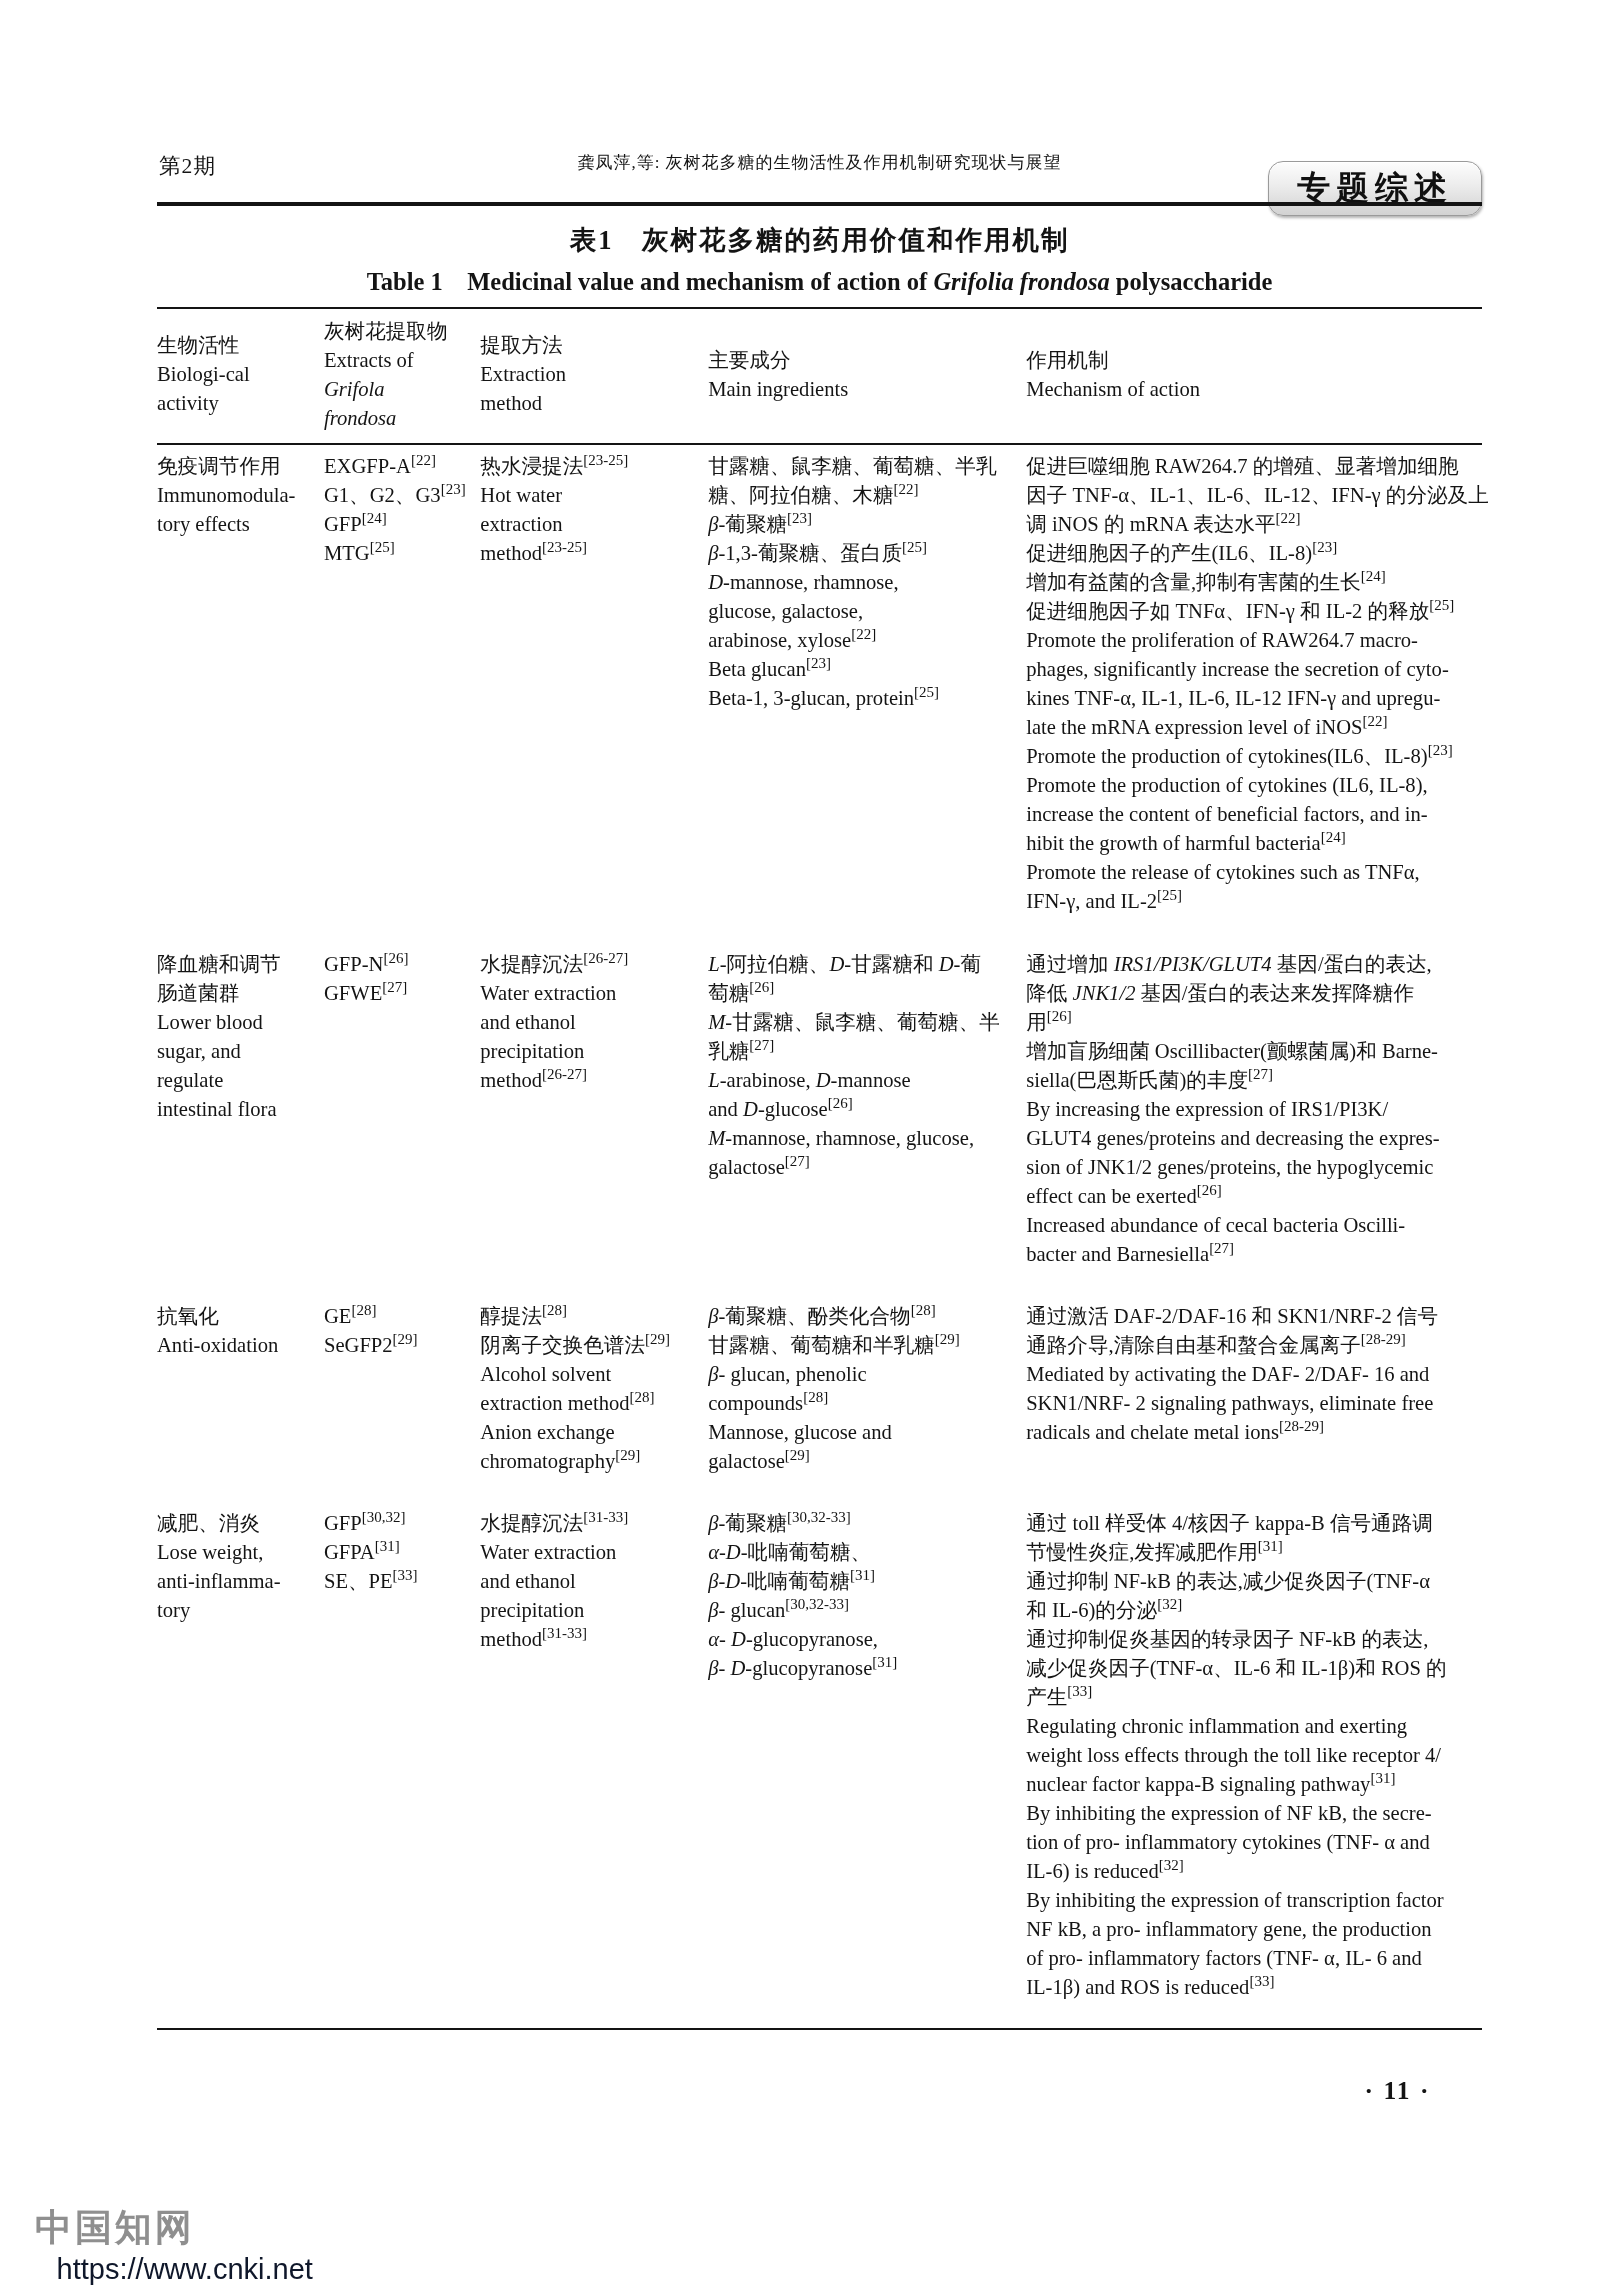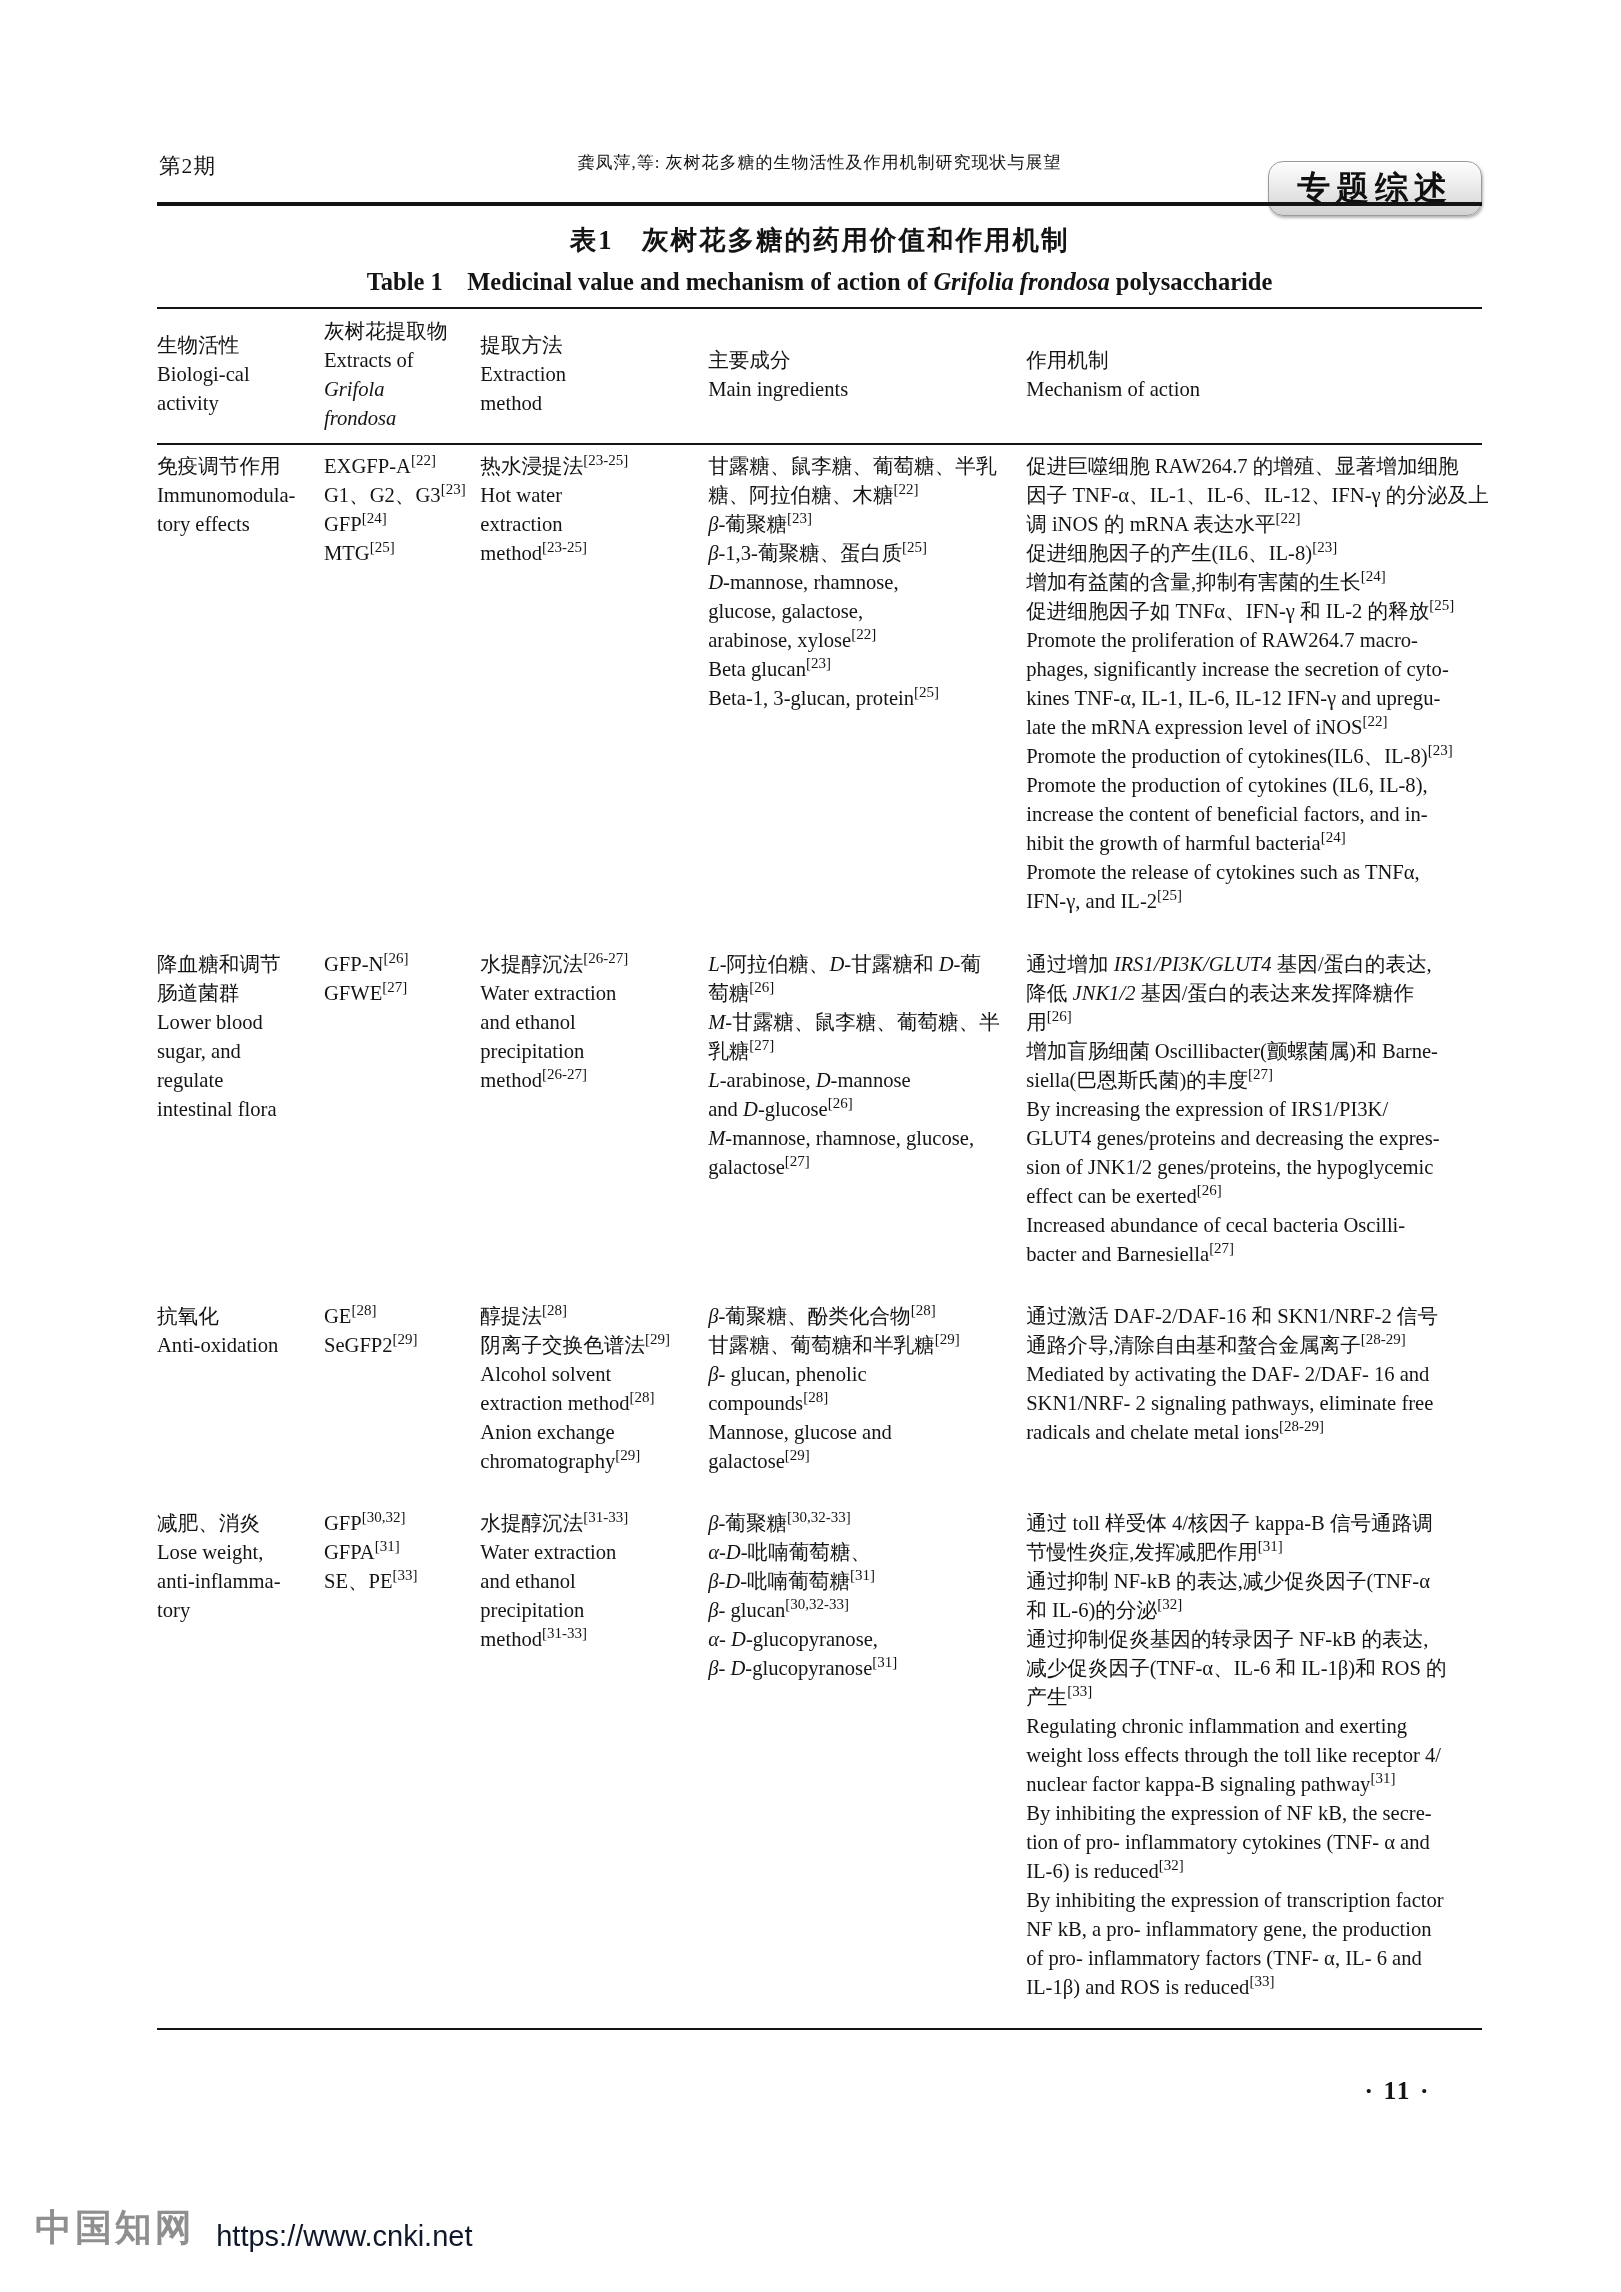--- a/index.html
+++ b/index.html
@@ -28,21 +28,21 @@
   
   table.med{position:absolute;left:157px;top:307px;width:1325px;border-collapse:collapse;
     table-layout:fixed;border-top:2.9px solid #141414;border-bottom:2.9px solid #141414;}
   table.med td{font-size:20.6px;line-height:29px;vertical-align:top;padding:7.8px 13.7px 25.5px 0;}
   table.med thead td{border-bottom:2px solid #141414;vertical-align:middle;padding:7.8px 7.8px 9.8px 0;}
   table.med .ln{white-space:nowrap;}
   table.med sup{font-size:15px;line-height:0;vertical-align:super;letter-spacing:0;}
   
   .page-number{position:absolute;left:1313px;top:2076px;width:169px;text-align:center;
     font-size:25.5px;font-weight:bold;letter-spacing:2px;}
-  .watermark{position:absolute;left:35px;top:2203px;display:flex;align-items:flex-end;}
+  .watermark{position:absolute;left:35px;top:2203px;display:flex;align-items:flex-start;flex-direction:column;}
   .wm-brand{font-size:37px;font-weight:bold;color:#8f8f8f;letter-spacing:2.9px;
     font-family:"Liberation Sans","DejaVu Sans",sans-serif;}
   .wm-url{font-size:29px;color:#0f172a;margin-left:21.6px;
     font-family:"Liberation Sans","DejaVu Sans",sans-serif;}
 </style>
 </head>
 <body>
 
 <div class="running-head">
   <span class="issue">第2期</span>

